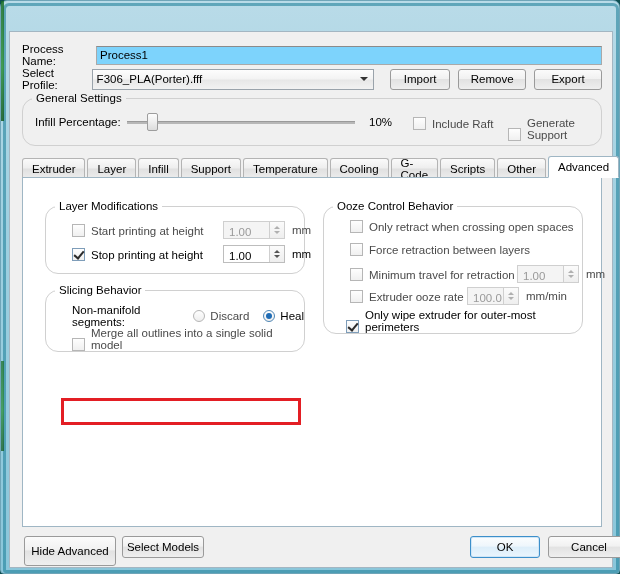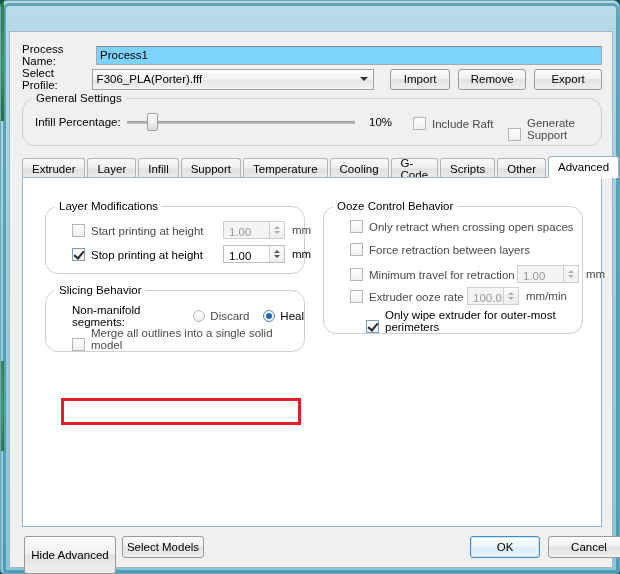--- a/index.html
+++ b/index.html
@@ -319,21 +319,21 @@
     position: absolute;
     left: 38px; top: 220px;
     width: 240px; height: 27px;
     border: 3px solid #e31e24;
     box-sizing: border-box;
     pointer-events: none;
     z-index: 20;
   }
 
   
-  #hide-advanced-button { position: absolute; left: 14px;  top: 504px; width: 92px; height: 38px; }
+  #hide-advanced-button { position: absolute; left: 14px;  top: 504px; width: 92px; height: 30px; }
   #select-models-button { position: absolute; left: 112px; top: 504px; width: 82px; height: 22px; }
   #ok-button {
     position: absolute; left: 460px; top: 504px; width: 70px; height: 22px;
     border: 1px solid #3c8fca;
     box-shadow: inset 0 0 0 1px #cfe6f7;
     background: linear-gradient(to bottom,#fbfdfe 0%, #eef6fc 46%, #dceefa 50%, #eaf5fd 100%);
   }
   #cancel-button { position: absolute; left: 538px; top: 504px; width: 82px; height: 22px; }
 </style>
 </head>
@@ -499,21 +499,21 @@
           <div class="spin disabled" style="width:52px">
             <span class="spin-val">100.0</span>
             <span class="spin-btns">
               <span class="spin-up"></span>
                 <span class="spin-dn"></span>
             </span>
           </div>
           <span class="unit lbl-disabled">mm/min</span>
         </div>
 
-        <div class="opt-row" style="left:26px; top:102px;">
+        <div class="opt-row" style="left:6px; top:102px;">
           <div class="check-row">
             <div class="cb checked enabled"></div>
             <span>Only wipe extruder for outer-most perimeters</span>
           </div>
         </div>
       </div>
 
       <div id="highlight-box"></div>
     </div>
 

